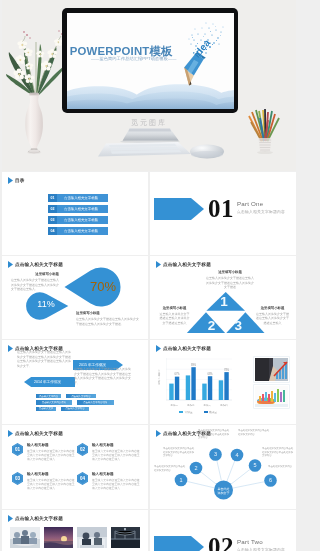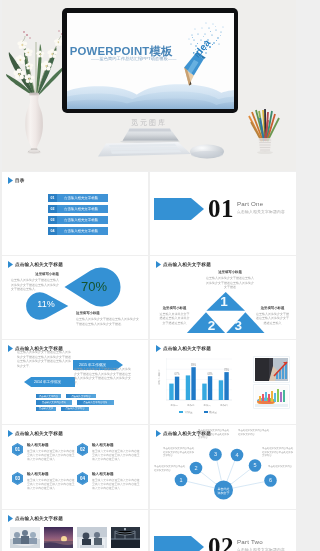--- a/index.html
+++ b/index.html
@@ -48,21 +48,21 @@
       clip-path:polygon(0 0,74% 0,100% 50%,74% 100%,0 100%);}
   .sec-num{position:absolute;left:58px;top:24px;font-family:"Liberation Serif",serif;
       font-size:25px;color:#121212;letter-spacing:.6px;line-height:1;font-weight:bold;}
   .sec-en{position:absolute;left:87px;top:28px;font-size:6.2px;color:#6f6f6f;letter-spacing:.2px;}
   .sec-cn{position:absolute;left:87px;top:37px;font-size:3.8px;color:#a2a2a2;letter-spacing:.2px;}
 
   
   .abs{position:absolute;}
   #s-drop{left:2px;top:256px;width:146px;height:83px;}
   #s-tri {left:150px;top:256px;width:146px;height:83px;}
-  .pct-big{left:79px;top:24px;width:44px;color:#14532d;font-size:13px;line-height:1;}
+  .pct-big{left:79px;top:24px;width:44px;text-align:center;color:#a16207;font-size:13px;line-height:1;}
   .pct-sml{left:28px;top:44px;width:32px;text-align:center;color:#fff;font-size:9px;line-height:1;}
   .txtblk{line-height:1.45;}
   .tb-h{font-size:3.4px;font-weight:bold;color:#3f3f3f;margin-bottom:1.5px;}
   .tb-b{font-size:3px;color:#9d9d9d;}
   .tri-n{width:18px;text-align:center;color:#f2fafe;font-size:13.5px;line-height:1;font-weight:bold;}
 
   
   #s-tl {left:2px;top:340px;width:146px;height:84px;}
   #s-bar{left:150px;top:340px;width:146px;height:84px;}
   .band{height:10px;background:#3491d4;display:flex;align-items:center;color:#fff;font-size:3.6px;}

